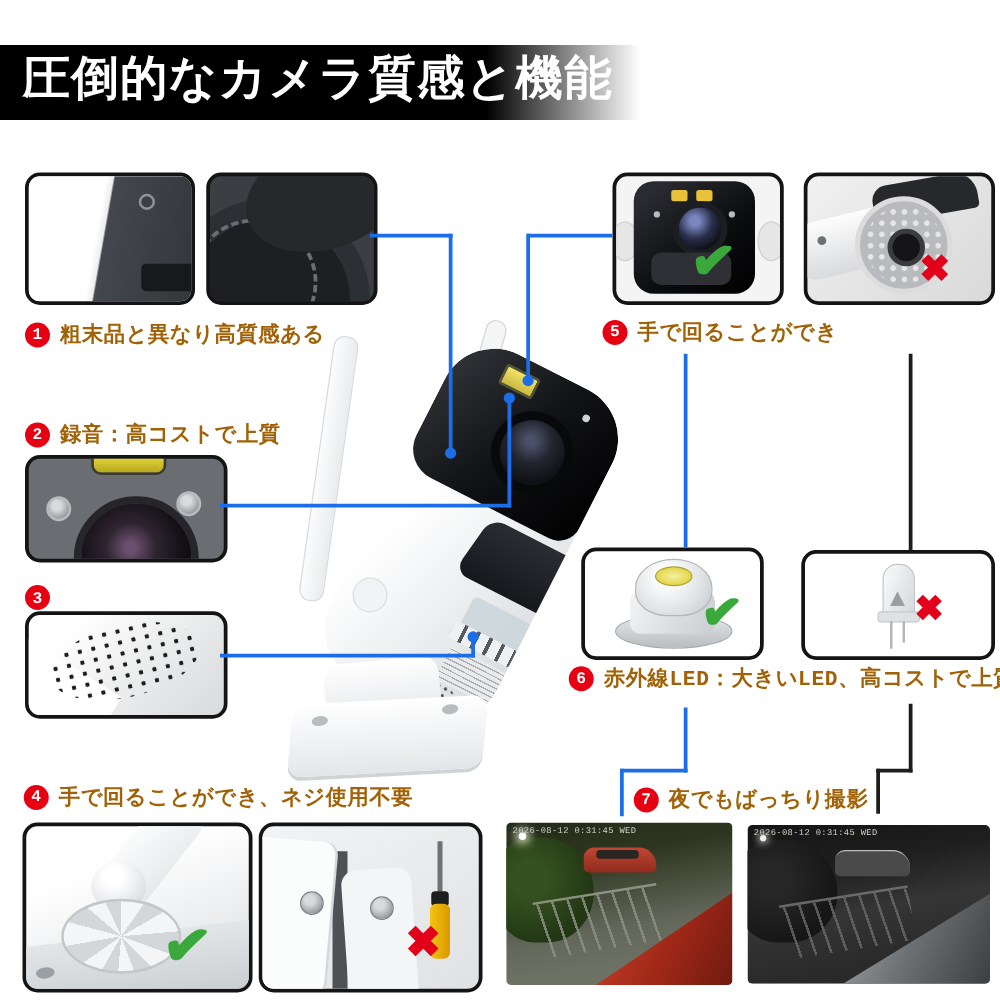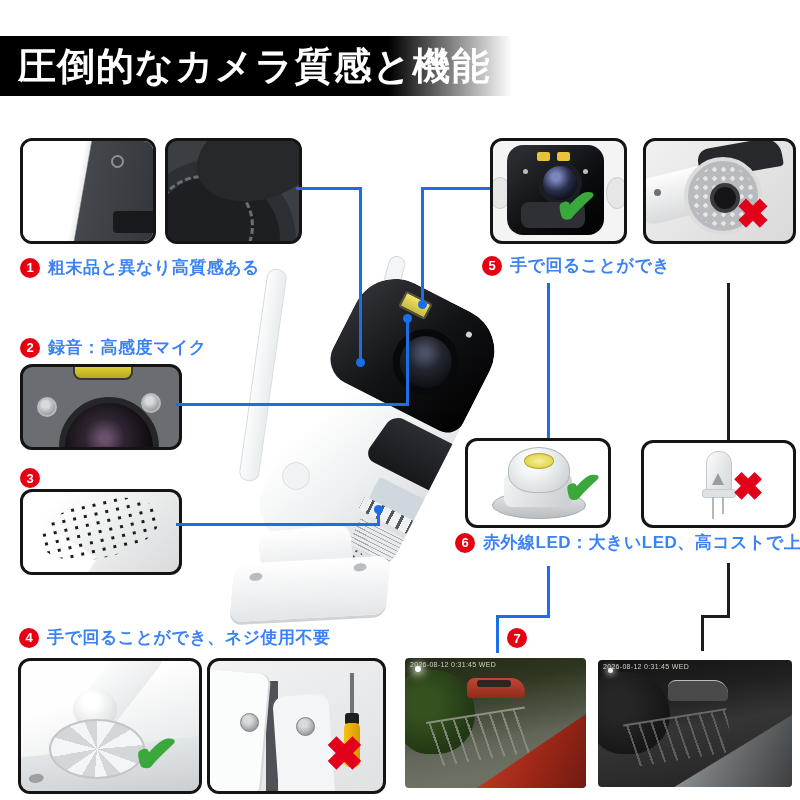--- a/index.html
+++ b/index.html
@@ -1,30 +1,30 @@
 <!DOCTYPE html>
 <html><head>
 <meta charset="utf-8">
 <style>
   html,body{margin:0;padding:0;background:#fff;}
   .page{position:relative;width:800px;height:800px;background:#fff;overflow:hidden;
-        font-family:Liberation Sans, sans-serif;}
+        font-family:Liberation Mono, monospace;}
   .abs{position:absolute;}
   
   .banner{position:absolute;left:0;top:36px;width:512px;height:60px;
           background:linear-gradient(90deg,#000 0%,#000 76%,rgba(0,0,0,0) 100%);}
   .banner-title{color:#fff;font-size:38px;font-weight:bold;line-height:60px;
                 padding-left:18px;white-space:nowrap;letter-spacing:1px;}
   
   .fig{position:absolute;border:3px solid #141414;border-radius:12px;overflow:hidden;background:#fff;}
   
   .callout{position:absolute;display:flex;align-items:center;gap:8px;}
   .badge{width:20px;height:20px;border-radius:50%;background:#e60012;color:#fff;
          font-size:13px;font-weight:bold;display:flex;align-items:center;justify-content:center;flex:0 0 auto;}
-  .callout-label{font-size:17px;font-weight:bold;color:#3b82f6;white-space:nowrap;letter-spacing:.5px;}
+  .callout-label{font-size:17px;font-weight:bold;color:#a16207;white-space:nowrap;letter-spacing:.5px;}
   
   .line{position:absolute;background:#1c6ee8;z-index:40;}
   .line.black{background:#1d1d1d;}
   .dot{position:absolute;width:9px;height:9px;border-radius:50%;background:#1c6ee8;z-index:41;}
   
   .check{position:absolute;color:#3aa83a;font-weight:bold;z-index:45;
          -webkit-text-stroke:2px #3aa83a;transform:rotate(6deg);}
   .cross{position:absolute;color:#e2001a;font-weight:bold;z-index:45;-webkit-text-stroke:1.5px #e2001a;}
   
   .night{position:absolute;border-radius:4px;overflow:hidden;}
@@ -77,35 +77,36 @@
   <div class="callout" style="left:20px;top:256px;">
     <div class="badge">1</div>
     <div class="callout-label">粗末品と異なり高質感ある</div>
   </div>
   <div class="callout" style="left:482px;top:254px;">
     <div class="badge">5</div>
     <div class="callout-label">手で回ることができ</div>
   </div>
   <div class="callout" style="left:20px;top:336px;">
     <div class="badge">2</div>
-    <div class="callout-label">録音：高感度マイク</div>
+    <div class="callout-label">録音：高コストで上質</div>
   </div>
   <div class="callout" style="left:20px;top:468px;">
     <div class="badge">3</div>
   </div>
   <div class="callout" style="left:455px;top:531px;">
     <div class="badge">6</div>
     <div class="callout-label">赤外線LED：大きいLED、高コストで上質</div>
   </div>
   <div class="callout" style="left:19px;top:626px;">
     <div class="badge">4</div>
     <div class="callout-label">手で回ることができ、ネジ使用不要</div>
   </div>
   <div class="callout" style="left:507px;top:628px;">
     <div class="badge">7</div>
+    <div class="callout-label">夜でもばっちり撮影</div>
   </div>
 
   <div class="fig" style="left:20px;top:364px;width:156px;height:80px;background:#6a6d72;">
     <div class="abs" style="left:50px;top:-7px;width:56px;height:16px;border-radius:8px;background:linear-gradient(#f0e23e,#b7a81f);border:2px solid #3a3a30;"></div>
     <div class="abs screw" style="left:14px;top:30px;width:16px;height:16px;border:2px solid #b9bcbf;"></div>
     <div class="abs screw" style="right:18px;top:26px;width:16px;height:16px;border:2px solid #b9bcbf;"></div>
     <div class="abs" style="left:36px;top:30px;width:88px;height:88px;border-radius:50%;border:6px solid #26262a;background:radial-gradient(circle at 45% 40%,#6b4f6e 6%,#2e2430 28%,#141016 58%,#060607 82%);"></div>
   </div>
 
   <div class="fig" style="left:20px;top:489px;width:156px;height:80px;background:linear-gradient(135deg,#ffffff 18%,#eceded 55%,#d8dadc 100%);">

